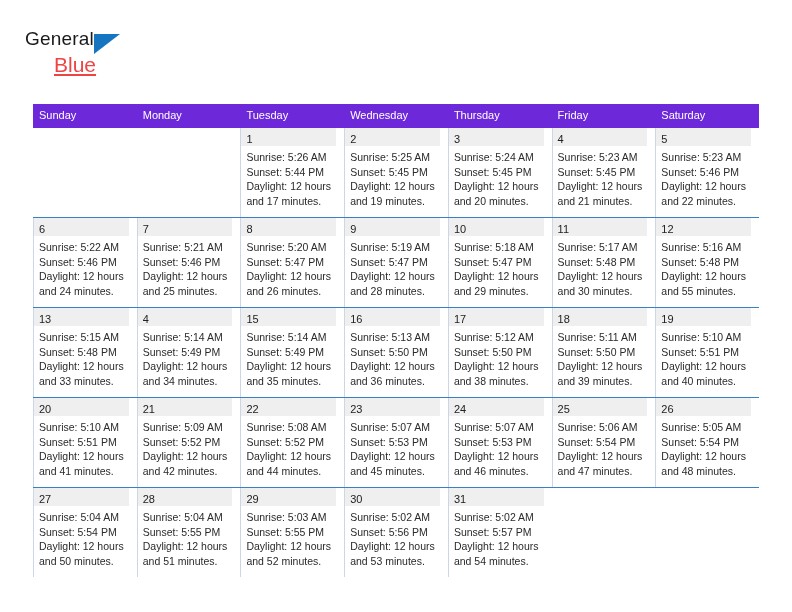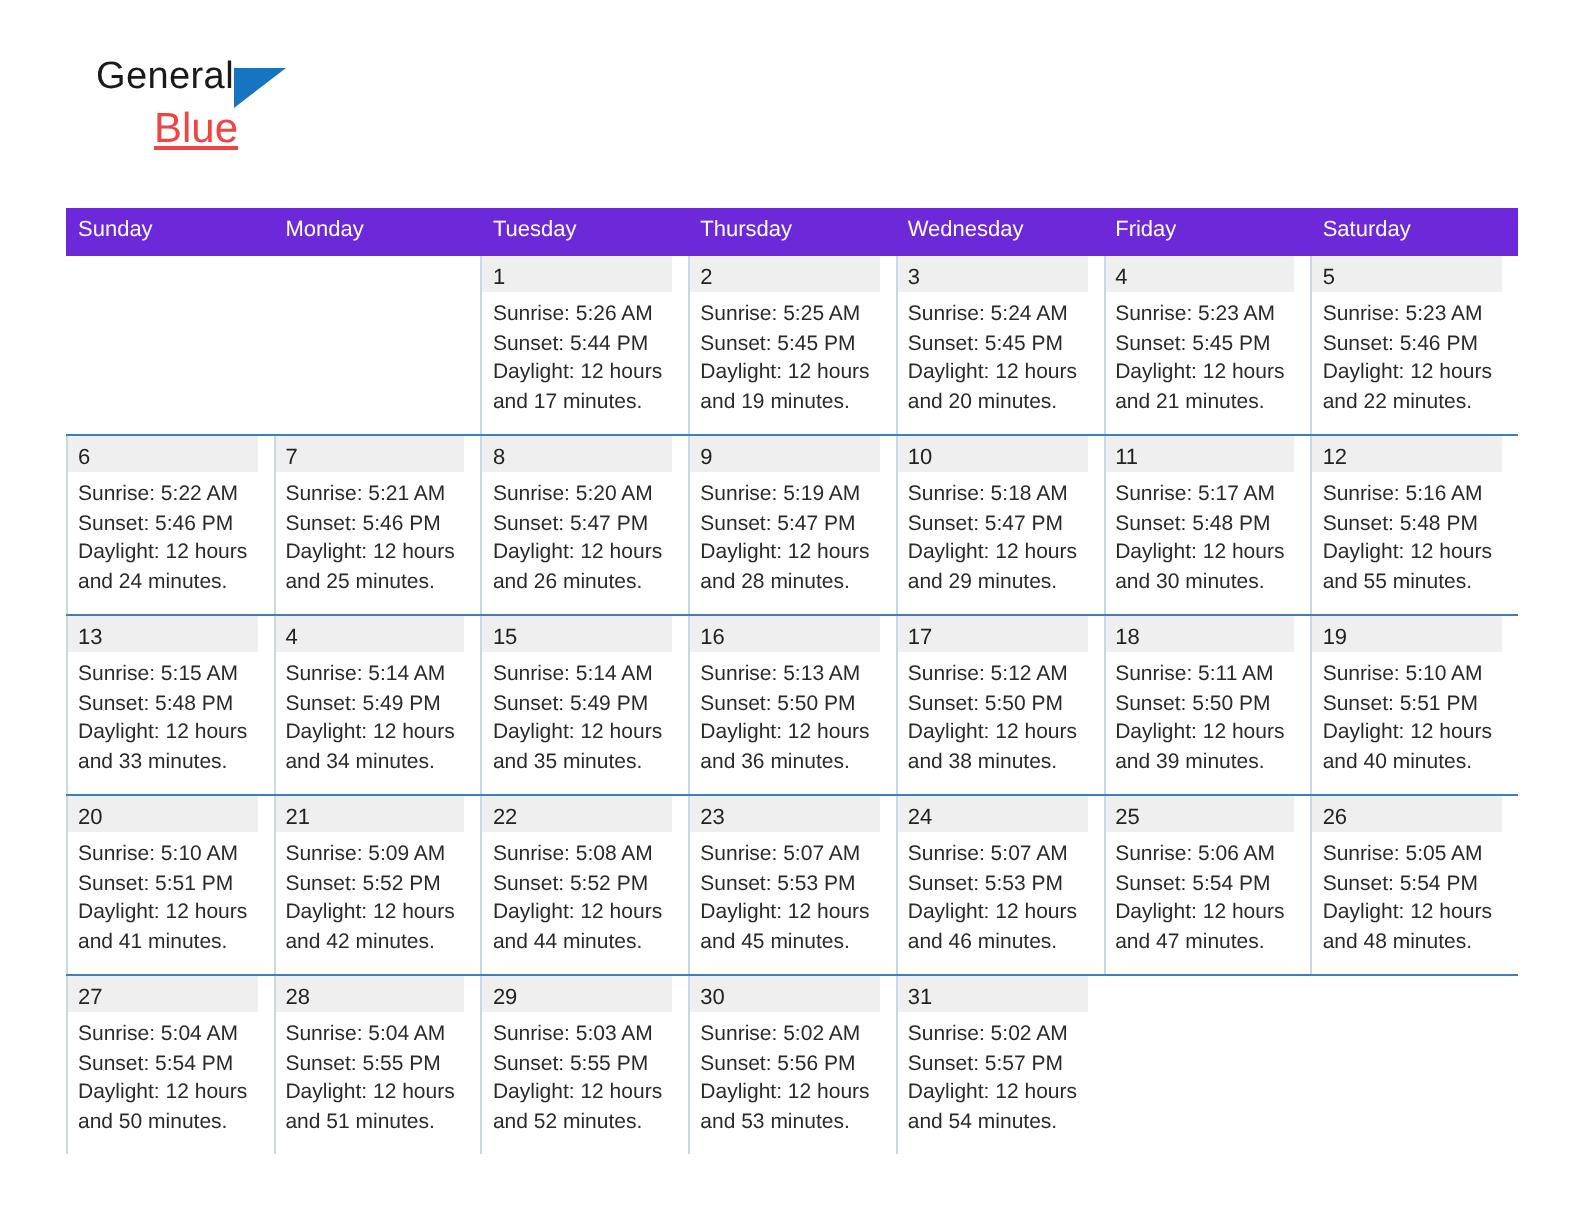--- a/index.html
+++ b/index.html
@@ -17,21 +17,21 @@
   .page {
     position: relative;
     width: 792px;
     height: 612px;
     box-sizing: border-box;
   }
 
   
   .header {
     position: absolute;
-    left: 48px;
+    left: 25px;
     top: 28px;
     right: 34px;
     height: 68px;
   }
   .brand {
     position: absolute;
     left: 0;
     top: 0;
     width: 120px;
     height: 54px;
@@ -167,22 +167,22 @@
     </div>
 
   </div>
 
   <div class="calendar">
 
     <div class="dow-row">
       <div class="dow">Sunday</div>
       <div class="dow">Monday</div>
       <div class="dow">Tuesday</div>
+      <div class="dow">Wednesday</div>
       <div class="dow">Thursday</div>
-      <div class="dow">Wednesday</div>
       <div class="dow">Friday</div>
       <div class="dow">Saturday</div>
     </div>
 
     <div id="weeks-container">
         <div class="week first">
           <div class="cell empty"></div>
           <div class="cell empty"></div>
           <div class="cell filled">
             <div class="daynum-band"><span class="daynum">1</span></div>

